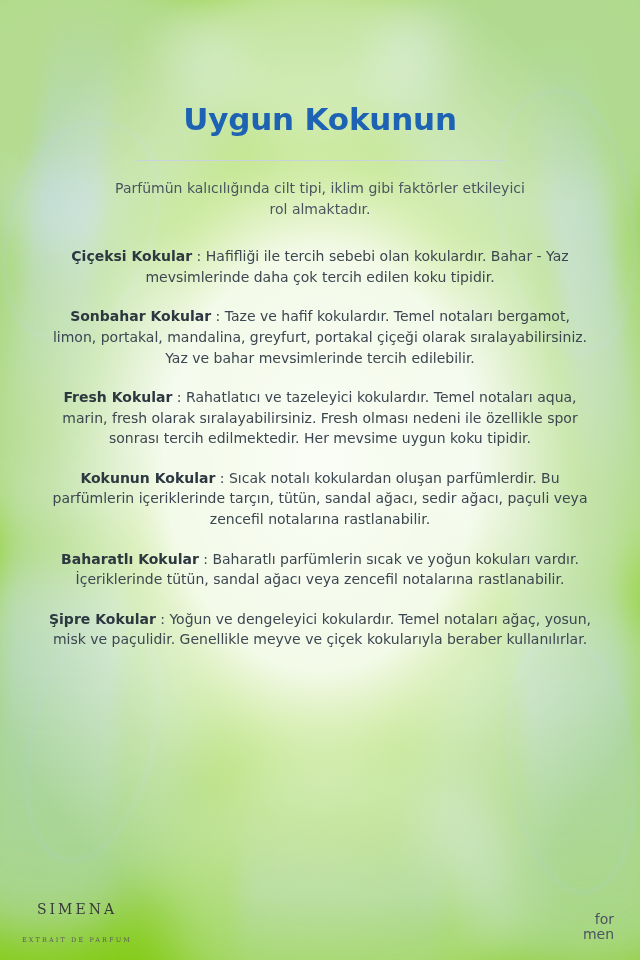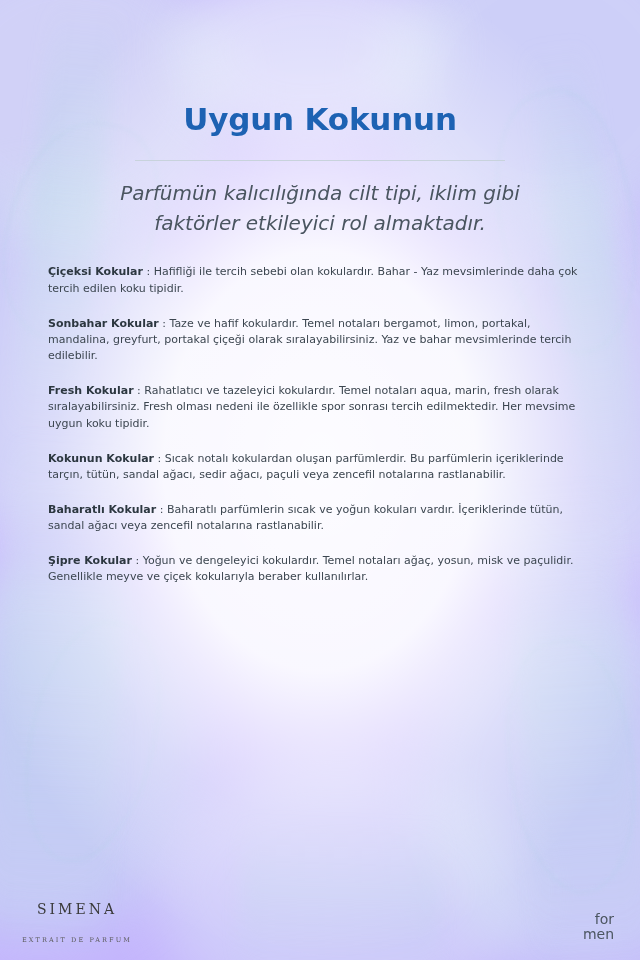--- a/index.html
+++ b/index.html
@@ -10,21 +10,21 @@
     width: 640px;
     height: 960px;
     font-family: "DejaVu Sans", sans-serif;
     background: #ffffff;
     overflow: hidden;
   }
   .page {
     position: relative;
     width: 640px;
     height: 960px;
-    background: #c4b5fd;
+    background: #84cc16;
     overflow: hidden;
   }
   
   .bg {
     position: absolute;
     inset: 0;
     overflow: hidden;
   }
   .blob {
     position: absolute;
@@ -88,33 +88,32 @@
     width: 370px;
     height: 1px;
     background: #c8d3dc;
     margin: 20px auto 0;
   }
   .subtitle {
     margin: 17px auto 0;
     width: 420px;
     text-align: center;
     color: #4a5560;
-    font-size: 20px;
+    font-size: 14px;
     line-height: 1.52;
-    font-style: italic;
   }
   .sections {
     margin-top: 26px;
   }
   .section {
     margin-bottom: 19px;
     color: #3c4650;
-    font-size: 11px;
+    font-size: 14px;
     line-height: 1.47;
-    text-align: left;
+    text-align: center;
   }
   .section .term {
     font-weight: bold;
     color: #2c3740;
   }
   
   .footer {
     position: absolute;
     left: 0;
     right: 0;

